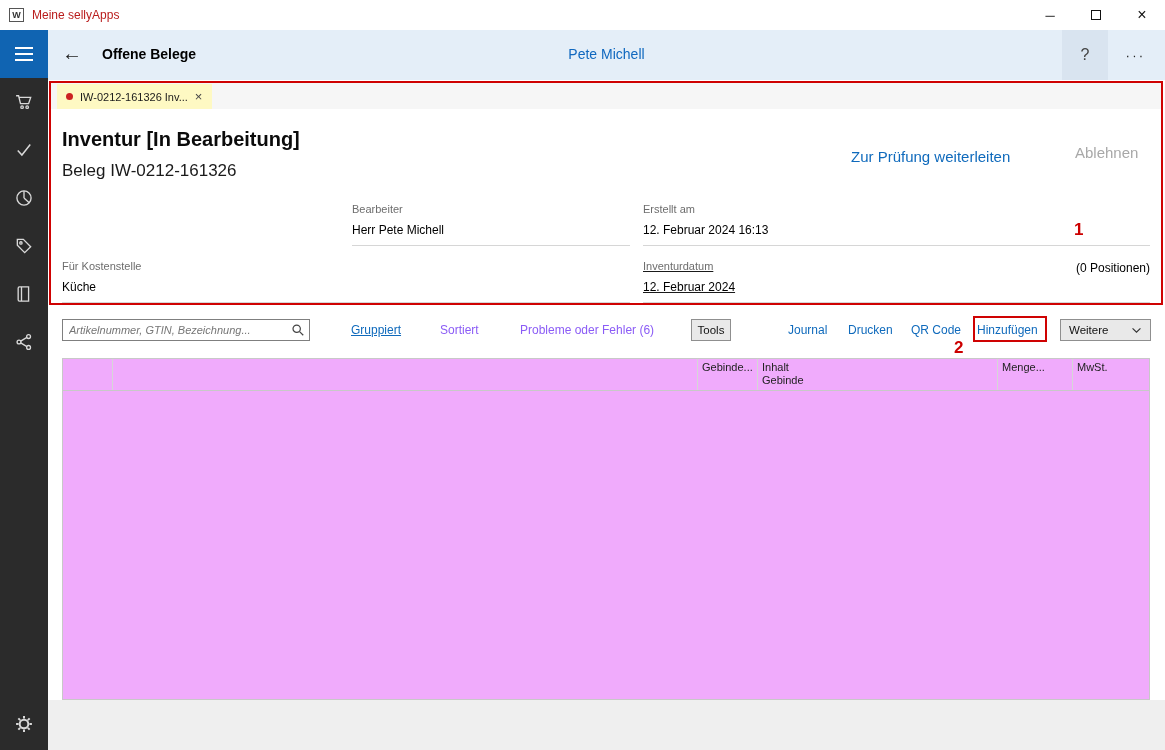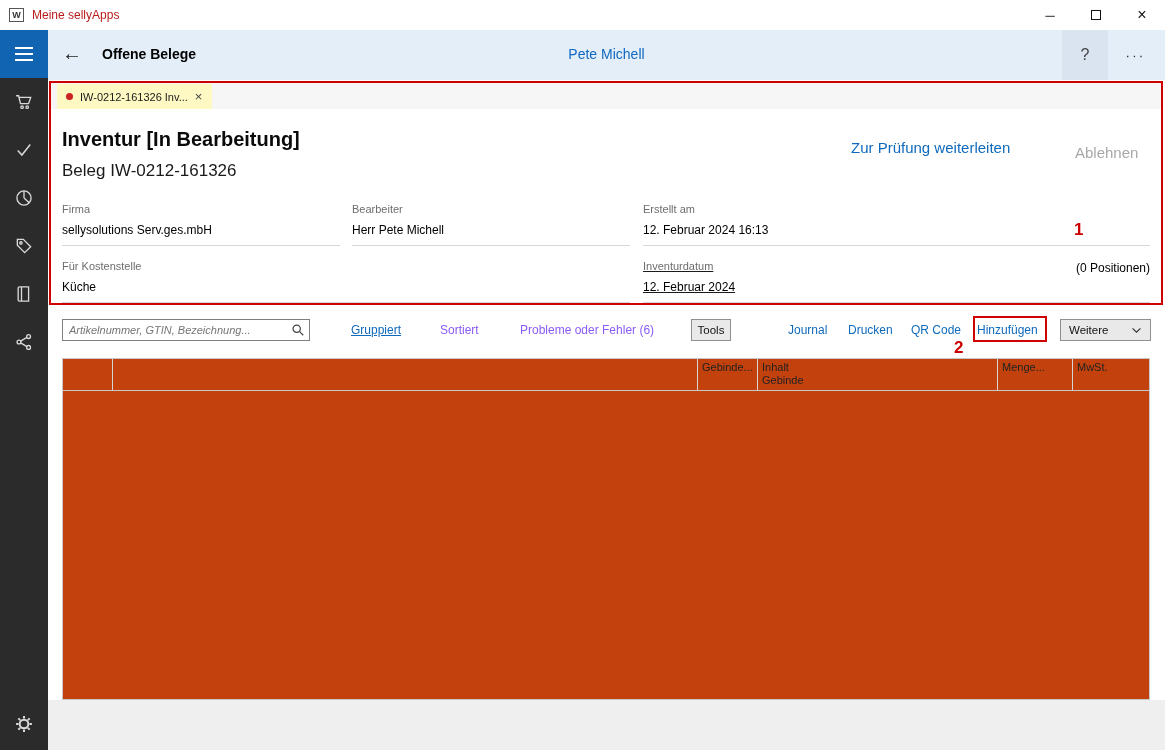--- a/index.html
+++ b/index.html
@@ -35,39 +35,39 @@
 
   
   .tabstrip { position:absolute; left:3px; top:3px; right:3px; height:26px; background:#f6f6f6; display:flex; align-items:flex-end; }
   .tab { margin-left:6px; height:25px; background:#fef9c3; display:inline-flex; align-items:center; gap:7px; padding:0 10px 0 9px; cursor:pointer; }
   .tab .dot { width:7px; height:7px; border-radius:50%; background:#cc2222; }
   .tab .tab-label { font-size:11px; color:#1a1a1a; }
   .tab .tab-close { font-size:13px; color:#444; cursor:pointer; line-height:1; }
 
   .doc-title { position:absolute; left:14px; top:48px; font-size:20px; font-weight:bold; color:#0b0b0b; }
   .doc-subtitle { position:absolute; left:14px; top:81px; font-size:17px; color:#1a1a1a; }
-  .action-forward { position:absolute; left:803px; top:59px; font-size:15px; color:#0f6abc; cursor:pointer; }
+  .action-forward { position:absolute; left:803px; top:68px; font-size:15px; color:#0f6abc; cursor:pointer; }
   .action-reject { position:absolute; left:1027px; top:64px; font-size:15px; color:#a8a8a8; cursor:pointer; }
 
   .field { position:absolute; height:46px; border-bottom:1px solid #d6d6d6; }
   .flabel { font-size:11px; color:#6d6d6d; padding-top:3px; }
   .fvalue { font-size:12px; color:#000; padding-top:8px; }
   .positions-count { position:absolute; left:595px; width:507px; top:181px; text-align:right; font-size:12px; color:#000; }
 
   
   .search-wrap { position:absolute; left:14px; top:239px; width:248px; height:22px; border:1px solid #7f7f7f; background:#f9a8d4; }
   .search-wrap input { width:100%; height:100%; border:none; outline:none; padding:0 24px 0 6px; font-size:11px; font-family:"Liberation Sans", sans-serif; }
   .search-wrap input::placeholder { font-style:italic; color:#767676; }
   .search-icon { position:absolute; right:4px; top:3px; width:14px; height:14px; cursor:pointer; }
   .tlink { position:absolute; top:243px; font-size:12px; color:#0f6abc; cursor:pointer; white-space:nowrap; }
   .ttext { position:absolute; top:243px; font-size:12px; color:#8b5cf6; cursor:pointer; white-space:nowrap; }
   .tbtn { position:absolute; top:239px; height:22px; background:#e9e9e9; border:1px solid #8f8f8f; font-size:11.5px; color:#111; display:flex; align-items:center; justify-content:center; cursor:pointer; }
 
   
-  .grid { position:absolute; left:14px; top:278px; width:1088px; height:342px; border:1px solid #c8c8c8; background:#c2410c; }
+  .grid { position:absolute; left:14px; top:278px; width:1088px; height:342px; border:1px solid #c8c8c8; background:#f0abfc; }
   .grid-head { display:flex; height:32px; border-bottom:1px solid #c8c8c8; }
   .th { border-right:1px solid #d6d6d6; padding:2px 4px; font-size:11px; color:#222; line-height:1.2; cursor:pointer; overflow:hidden; white-space:nowrap; }
   .th:last-child { border-right:none; }
 
   .bottom-strip { position:absolute; left:0; top:620px; width:1117px; height:50px; background:#efefef; }
 
   
   .ann { pointer-events:none; z-index:50; }
   .ann-box1 { position:absolute; left:1px; top:1px; width:1114px; height:224px; border:2px solid #cf0202; }
   .ann-box2 { position:absolute; left:925px; top:236px; width:74px; height:26px; border:2px solid #cf0202; }
@@ -171,24 +171,20 @@
       <span class="tab-label">IW-0212-161326 Inv...</span>
       <span class="tab-close">×</span>
     </div>
   </div>
 
   <div class="doc-title">Inventur [In Bearbeitung]</div>
   <div class="doc-subtitle">Beleg IW-0212-161326</div>
   <div class="action-forward">Zur Prüfung weiterleiten</div>
   <div class="action-reject">Ablehnen</div>
 
-  <div class="field" style="left:14px; top:120px; width:278px;">
-    <div class="flabel">Firma</div>
-    <div class="fvalue">sellysolutions Serv.ges.mbH</div>
-  </div>
   <div class="field" style="left:304px; top:120px; width:278px;">
     <div class="flabel">Bearbeiter</div>
     <div class="fvalue">Herr Pete Michell</div>
   </div>
   <div class="field" style="left:595px; top:120px; width:507px;">
     <div class="flabel">Erstellt am</div>
     <div class="fvalue">12. Februar 2024 16:13</div>
   </div>
 
   <div class="field" style="left:14px; top:177px; width:568px;">

